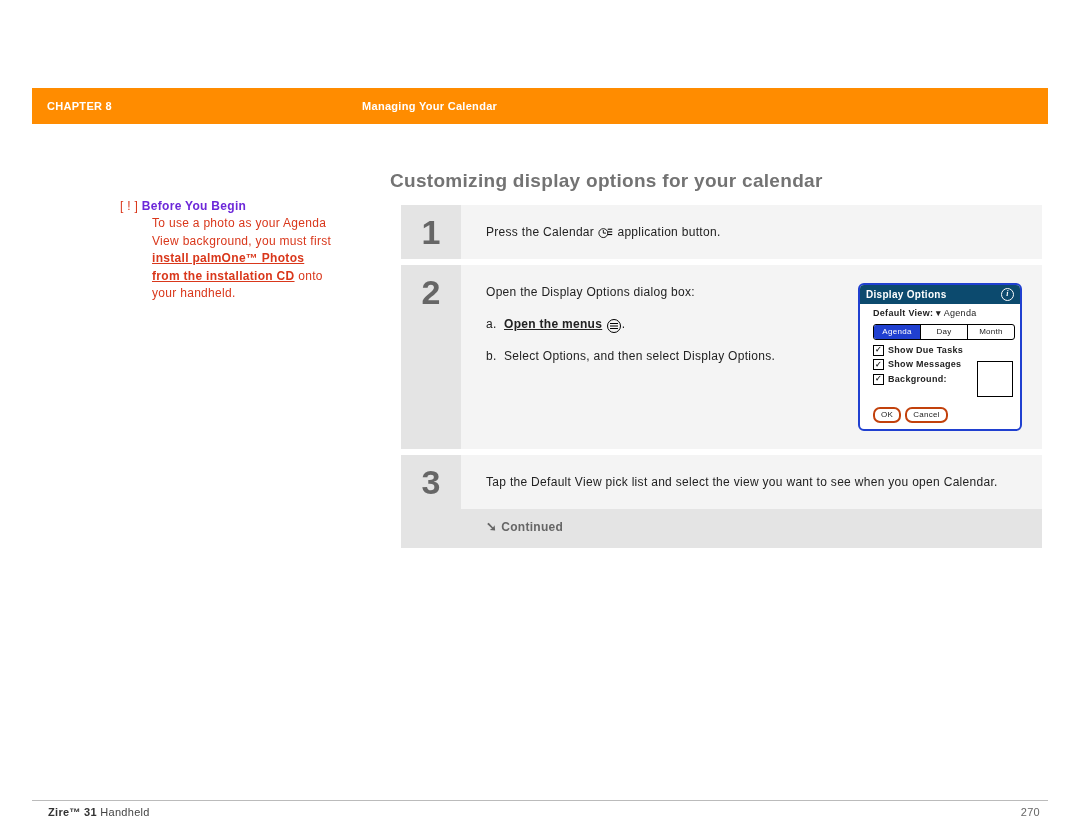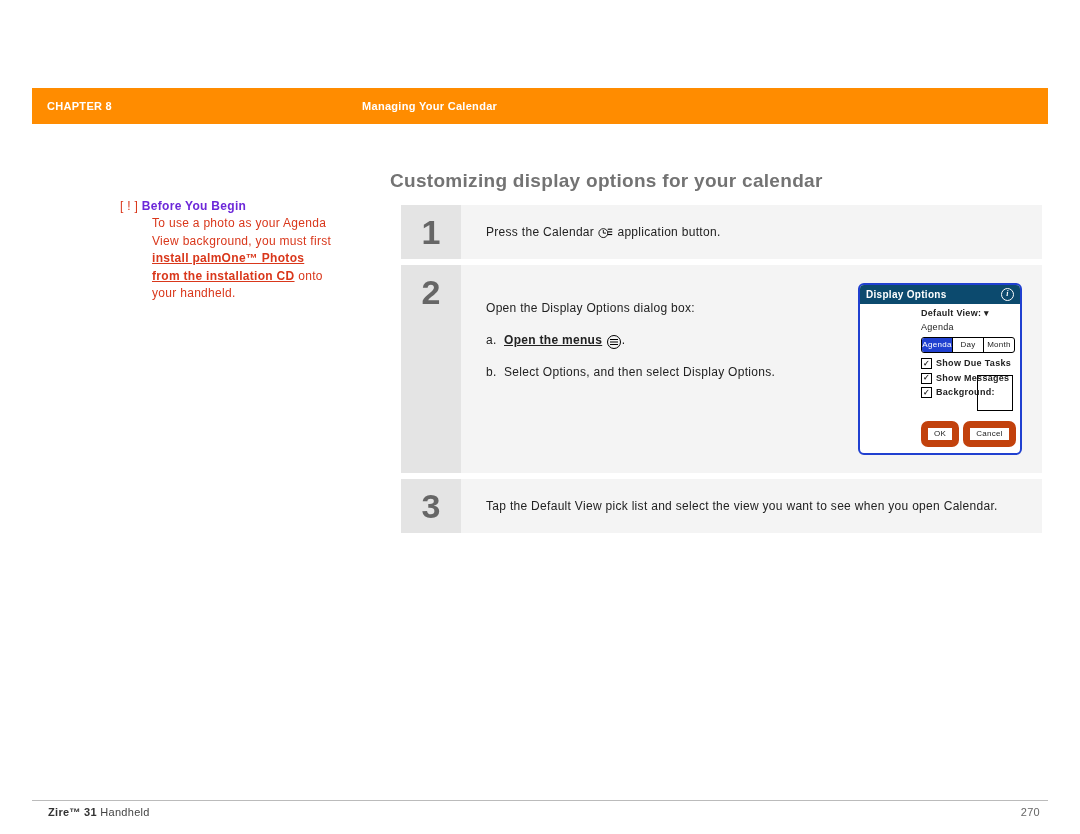--- a/index.html
+++ b/index.html
@@ -89,21 +89,20 @@
     font-size: 12px;
     color: #222;
     line-height: 1.5;
   }
   .step-body-flex {
     display: flex;
     gap: 18px;
   }
   .step-text-col {
     flex: 1;
-    margin-top: 16px;
   }
   .sublist {
     margin: 0;
     padding: 0;
     list-style: none;
   }
   .sublist li {
     display: flex;
     margin-top: 14px;
   }
@@ -160,21 +159,20 @@
     border: 1px solid #fff;
     border-radius: 50%;
     text-align: center;
     line-height: 10px;
     font-size: 8px;
     font-style: italic;
     font-family: Georgia, serif;
   }
   .dialog-inner {
     padding: 3px 5px 6px 13px;
-    margin-left: 48px;
   }
   .default-view {
     font-size: 9px;
     font-weight: bold;
     margin-bottom: 3px;
   }
   .default-view .dv-val {
     font-weight: normal;
   }
   .tabs-row {
@@ -220,21 +218,21 @@
     margin-top: -26px;
     margin-right: 2px;
     background: #fff;
   }
   .dlg-buttons {
     display: flex;
     gap: 4px;
     margin-top: 10px;
   }
   .dlg-btn {
-    border: 7px solid #c2410c;
+    border: 2px solid #c2410c;
     border-radius: 7px;
     padding: 0 6px;
     font-size: 8px;
     background: #fff;
   }
   
   .footer-line {
     position: absolute;
     left: 32px;
     right: 32px;
@@ -360,20 +358,23 @@
     </div>
   </div>
 
   <div class="step-row" style="margin-bottom:0;">
     <div class="step-num">3</div>
     <div class="step-body">
       <div>Tap the Default View pick list and select the view you want to see when you open Calendar.</div>
     </div>
   </div>
 
+  <div class="continued-row">
+    <span class="continued-arrow">➘</span><span>Continued</span>
+  </div>
 
 </div>
 
 <div class="footer-line"></div>
 <div class="footer">
   <span class="product"><b>Zire™ 31</b><span> Handheld</span></span>
   <span>270</span>
 </div>
 
 </body></html>

